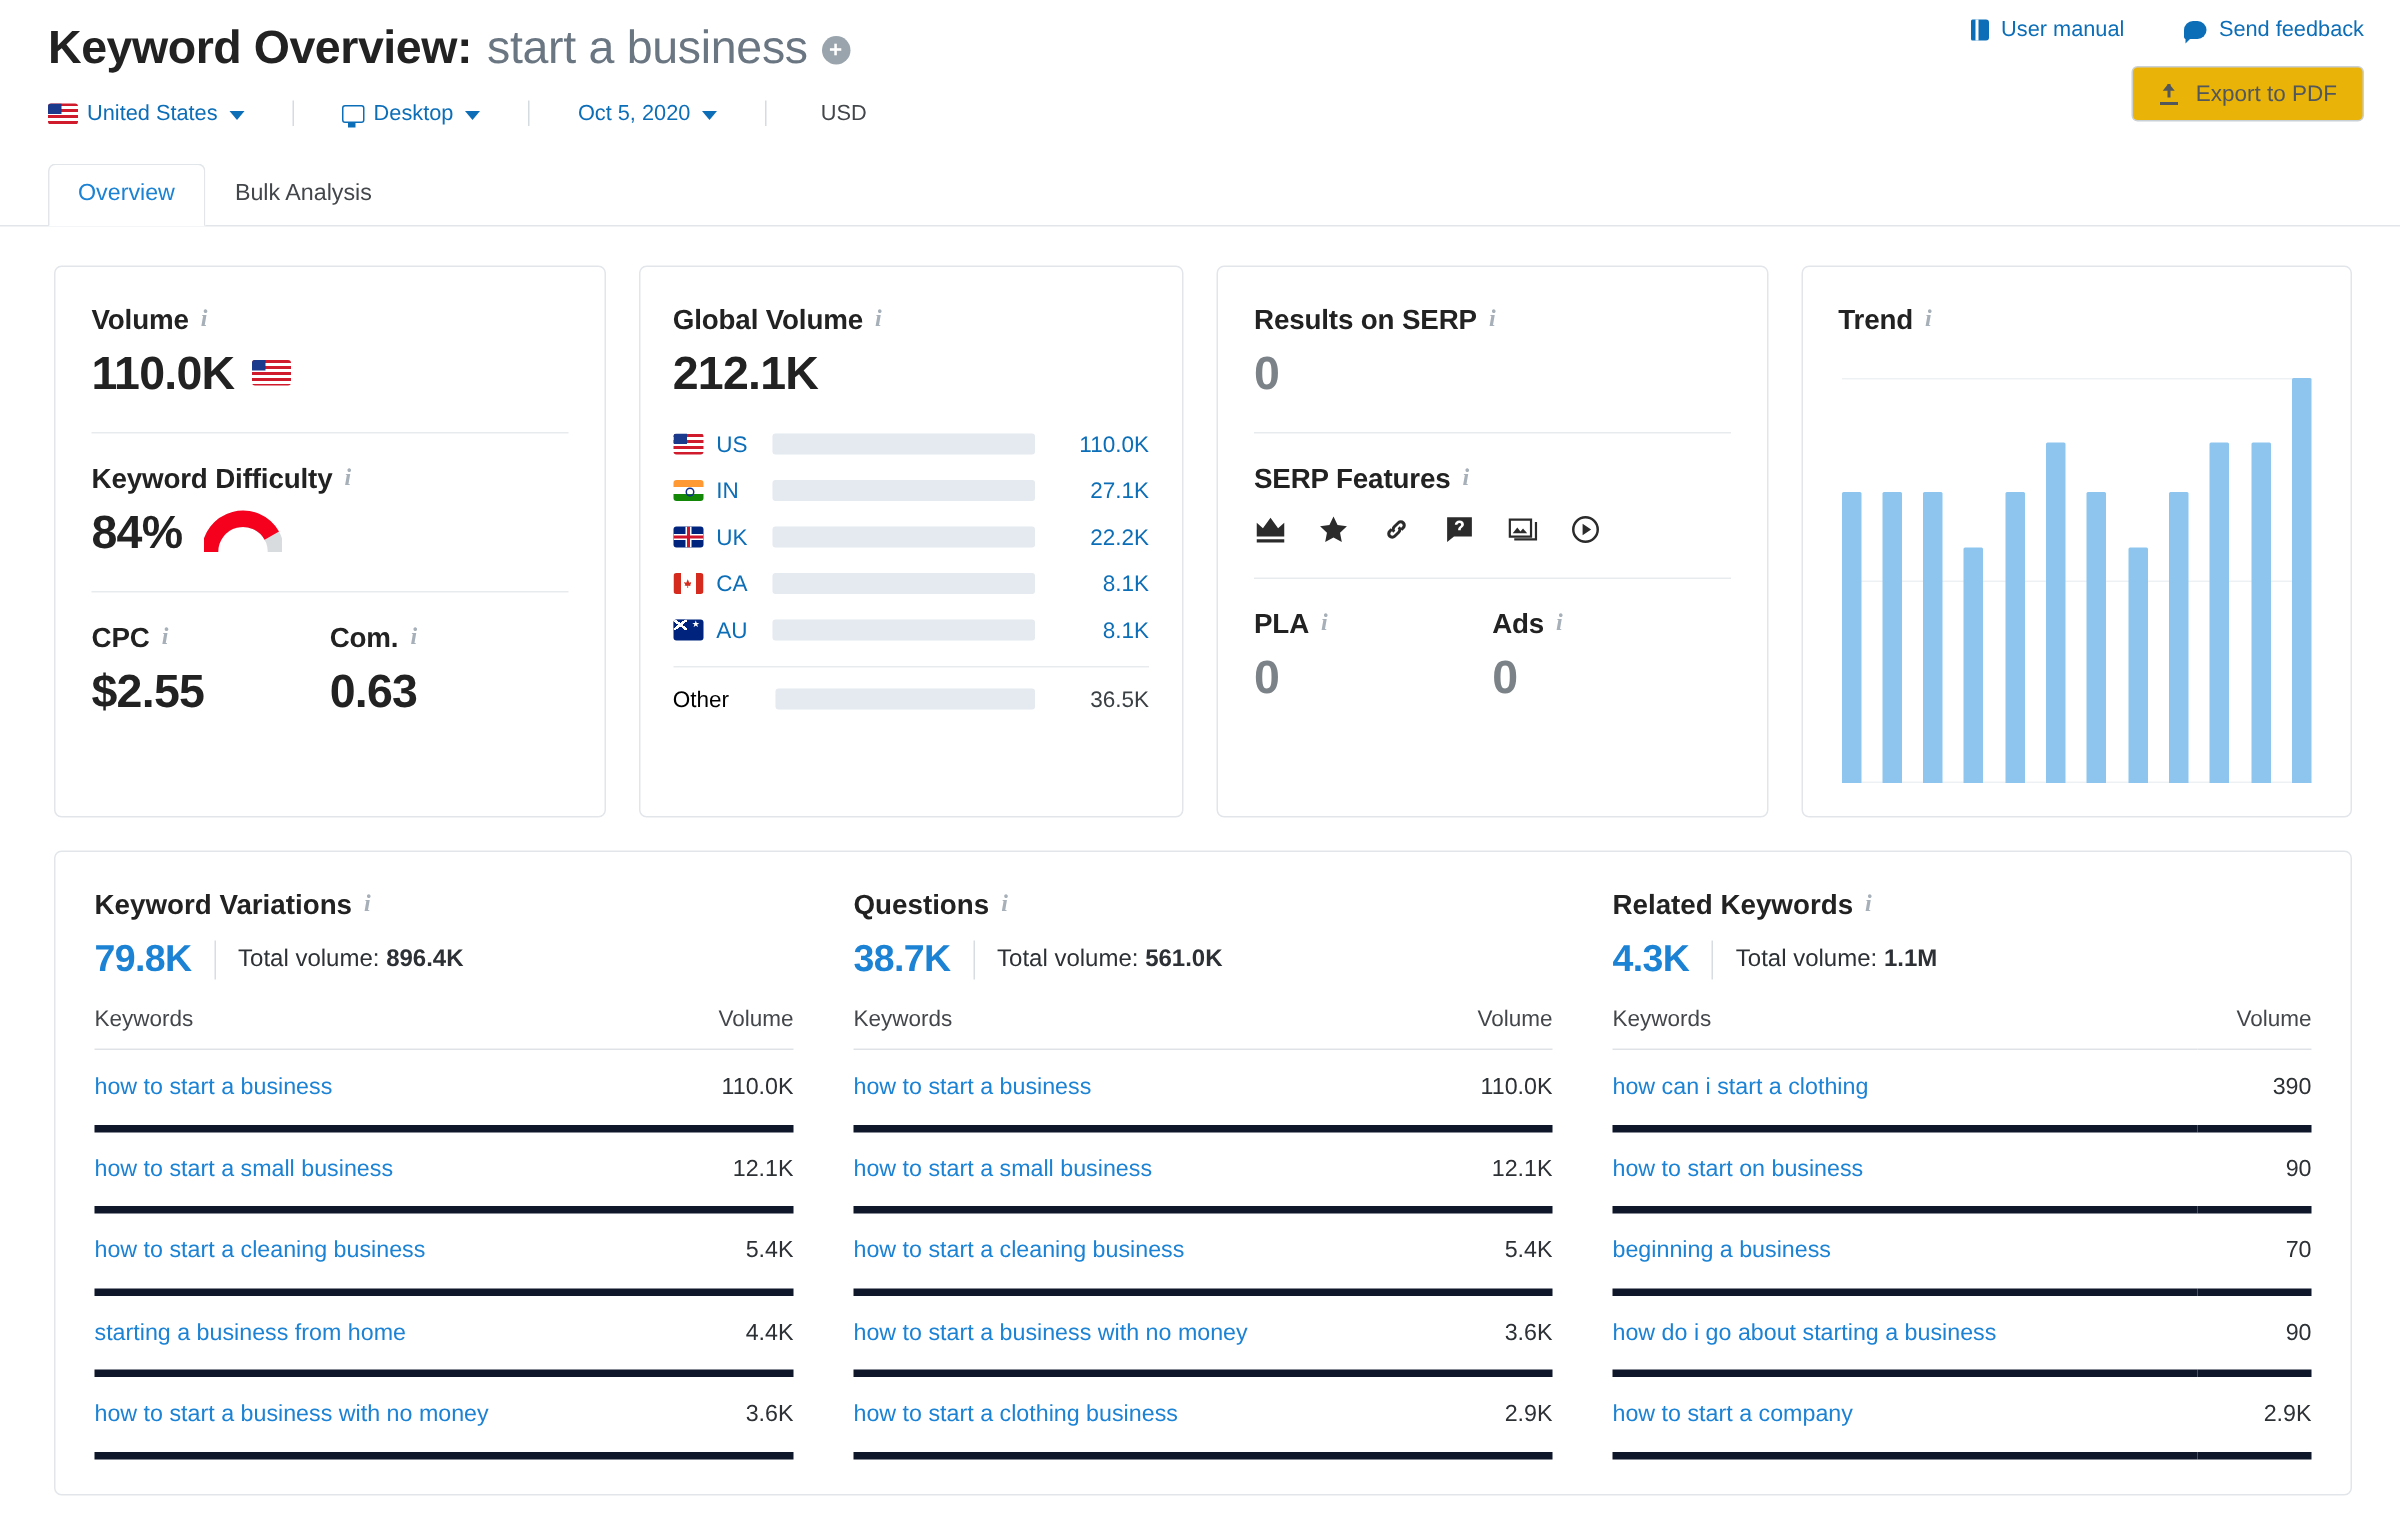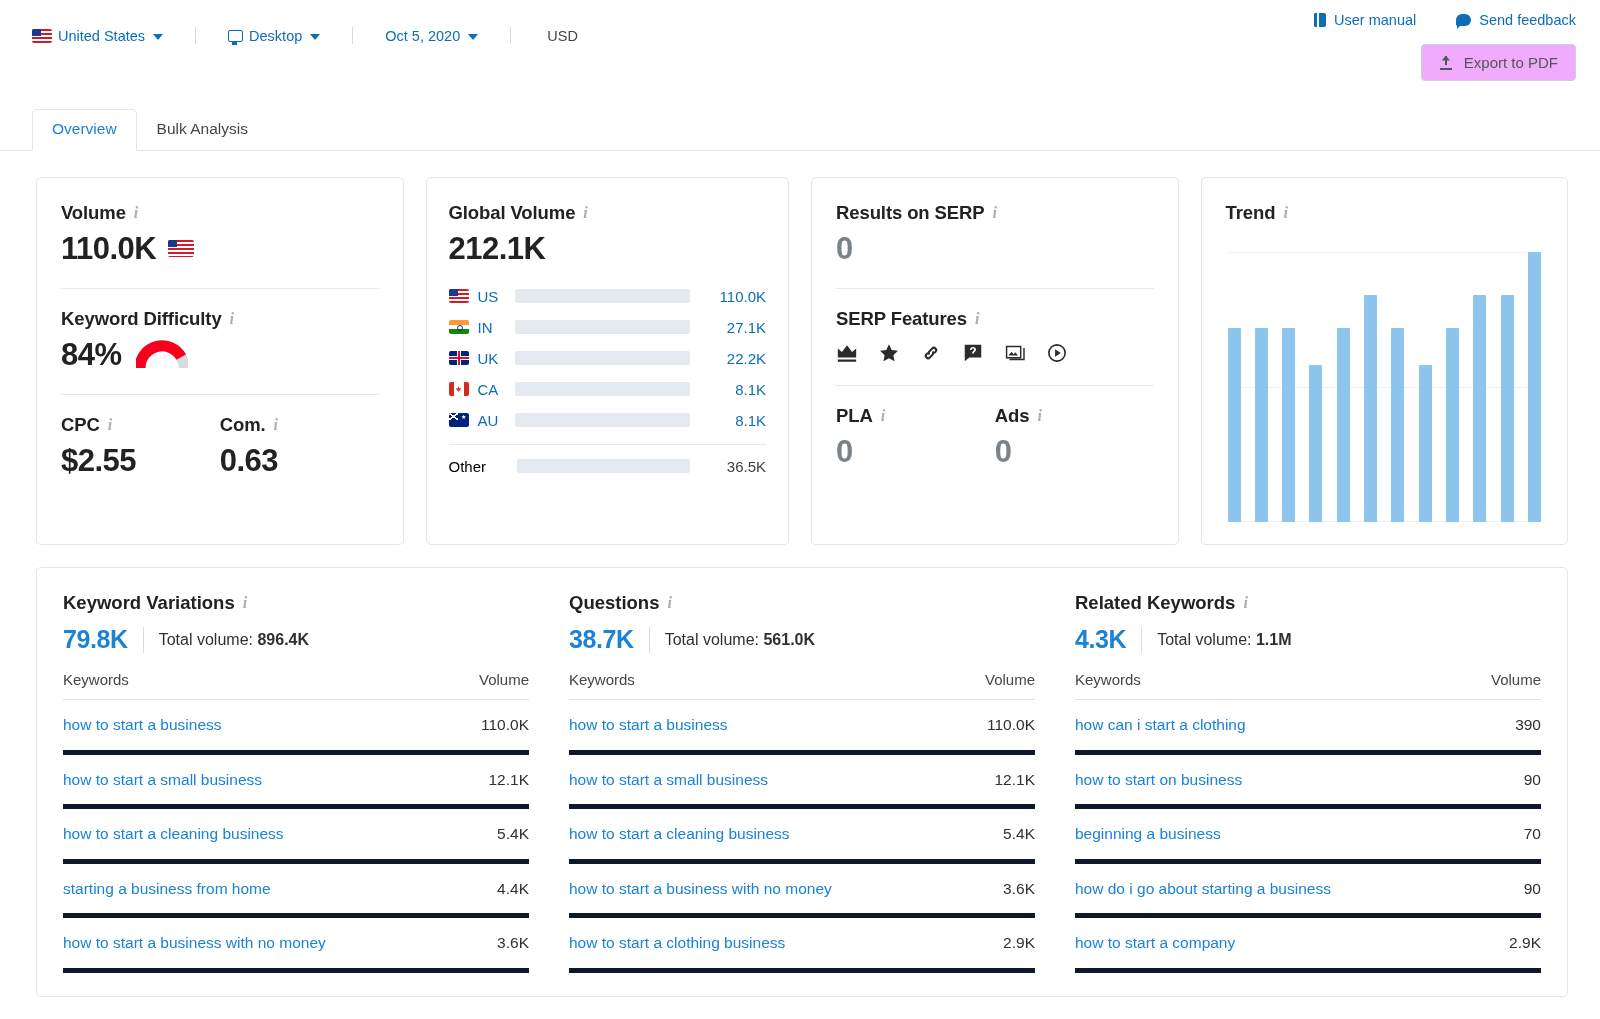--- a/index.html
+++ b/index.html
@@ -151,21 +151,21 @@
     border-radius: 7px 7px 7px 2px; flex: none; position: relative;
   }
   .bubble-icon::after {
     content: ""; position: absolute; left: 1px; bottom: -3px;
     width: 0; height: 0; border-left: 4px solid #0d6eb8;
     border-bottom: 4px solid transparent;
   }
 
   .export-btn {
     margin-top: 16px; display: inline-flex; align-items: center; gap: 11px;
-    border: 1px solid #c9d0d6; background: #f0abfc; border-radius: 4px;
+    border: 1px solid #c9d0d6; background: #eab308; border-radius: 4px;
     padding: 9px 17px; font-size: 15px; color: #52575c; cursor: pointer;
   }
   .upload-icon {
     width: 14px; height: 14px; position: relative; flex: none;
   }
   .upload-icon::before {
     content: ""; position: absolute; left: 6px; top: 0;
     width: 2px; height: 9px; background: #52575c;
   }
   .upload-icon::after {
@@ -319,20 +319,25 @@
     text-align: right; color: #2d3135; white-space: nowrap;
     padding-left: 14px;
   }
 </style>
 </head>
 <body>
 
 <div class="page">
 
   <div class="topbar">
+    <div class="title-row">
+      <span class="page-title">Keyword Overview:</span>
+      <span class="page-title-kw">start a business</span>
+      <span class="add-kw-icon">+</span>
+    </div>
 
     <div class="filters-row">
       <div class="filter-item">
         <span class="flag flag-us"></span>
         <span>United States</span>
         <span class="caret"></span>
       </div>
       <div class="filter-sep"></div>
       <div class="filter-item">
         <span class="monitor-icon"></span>

